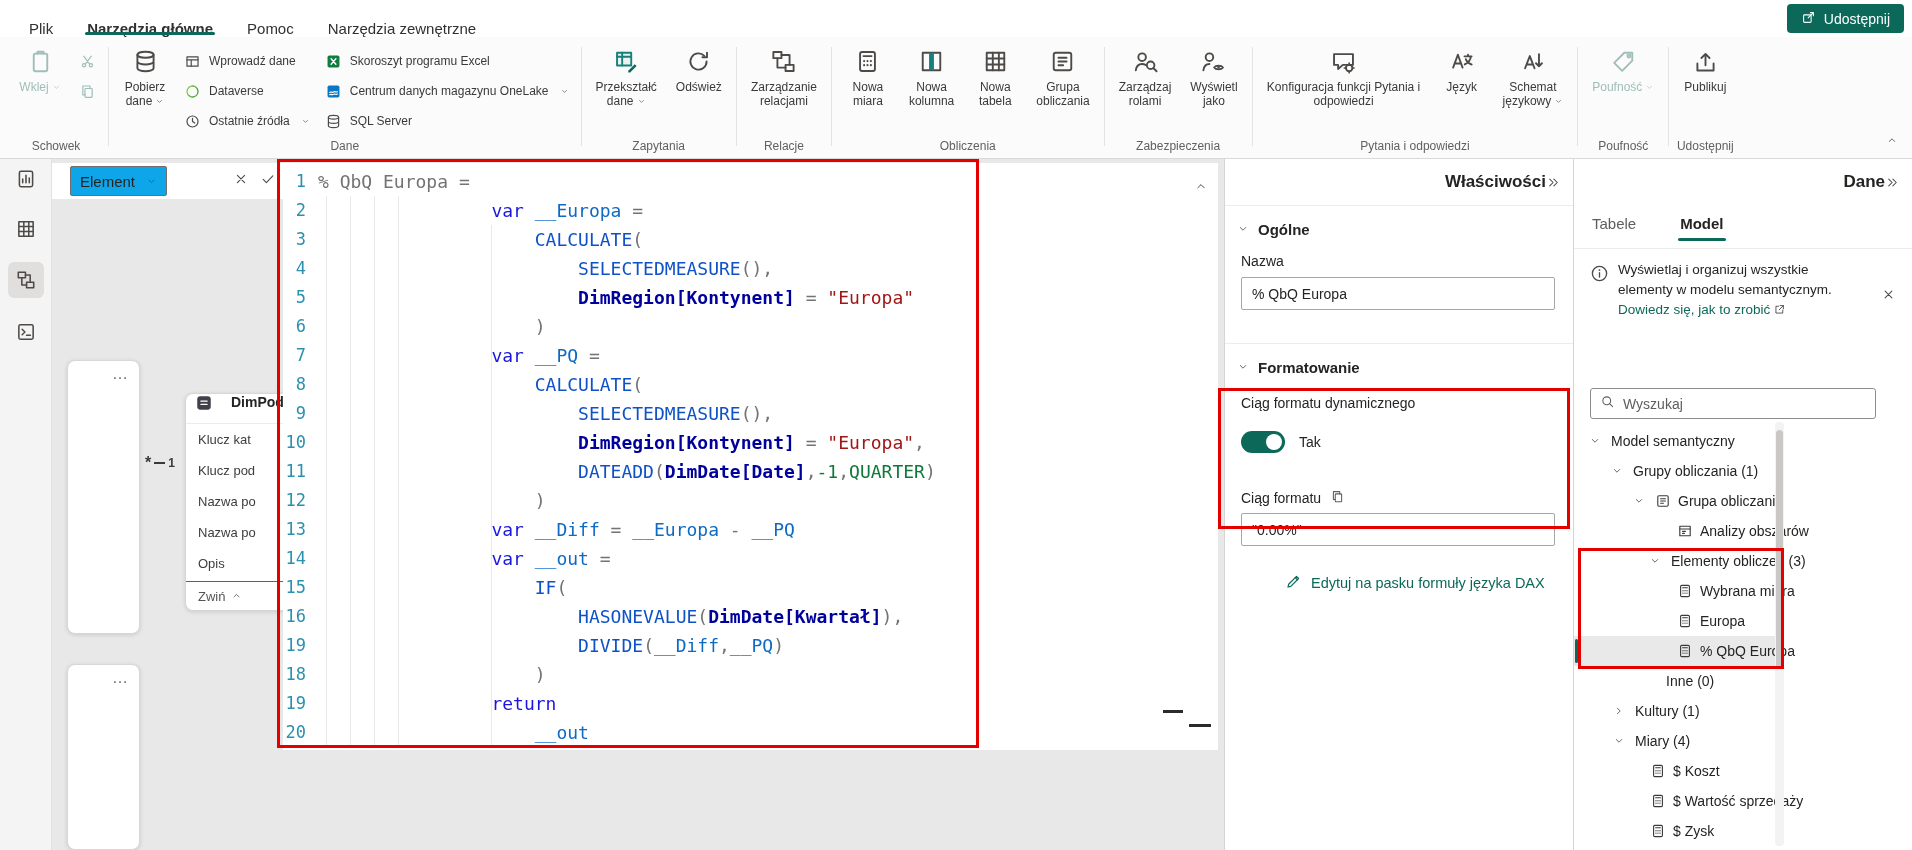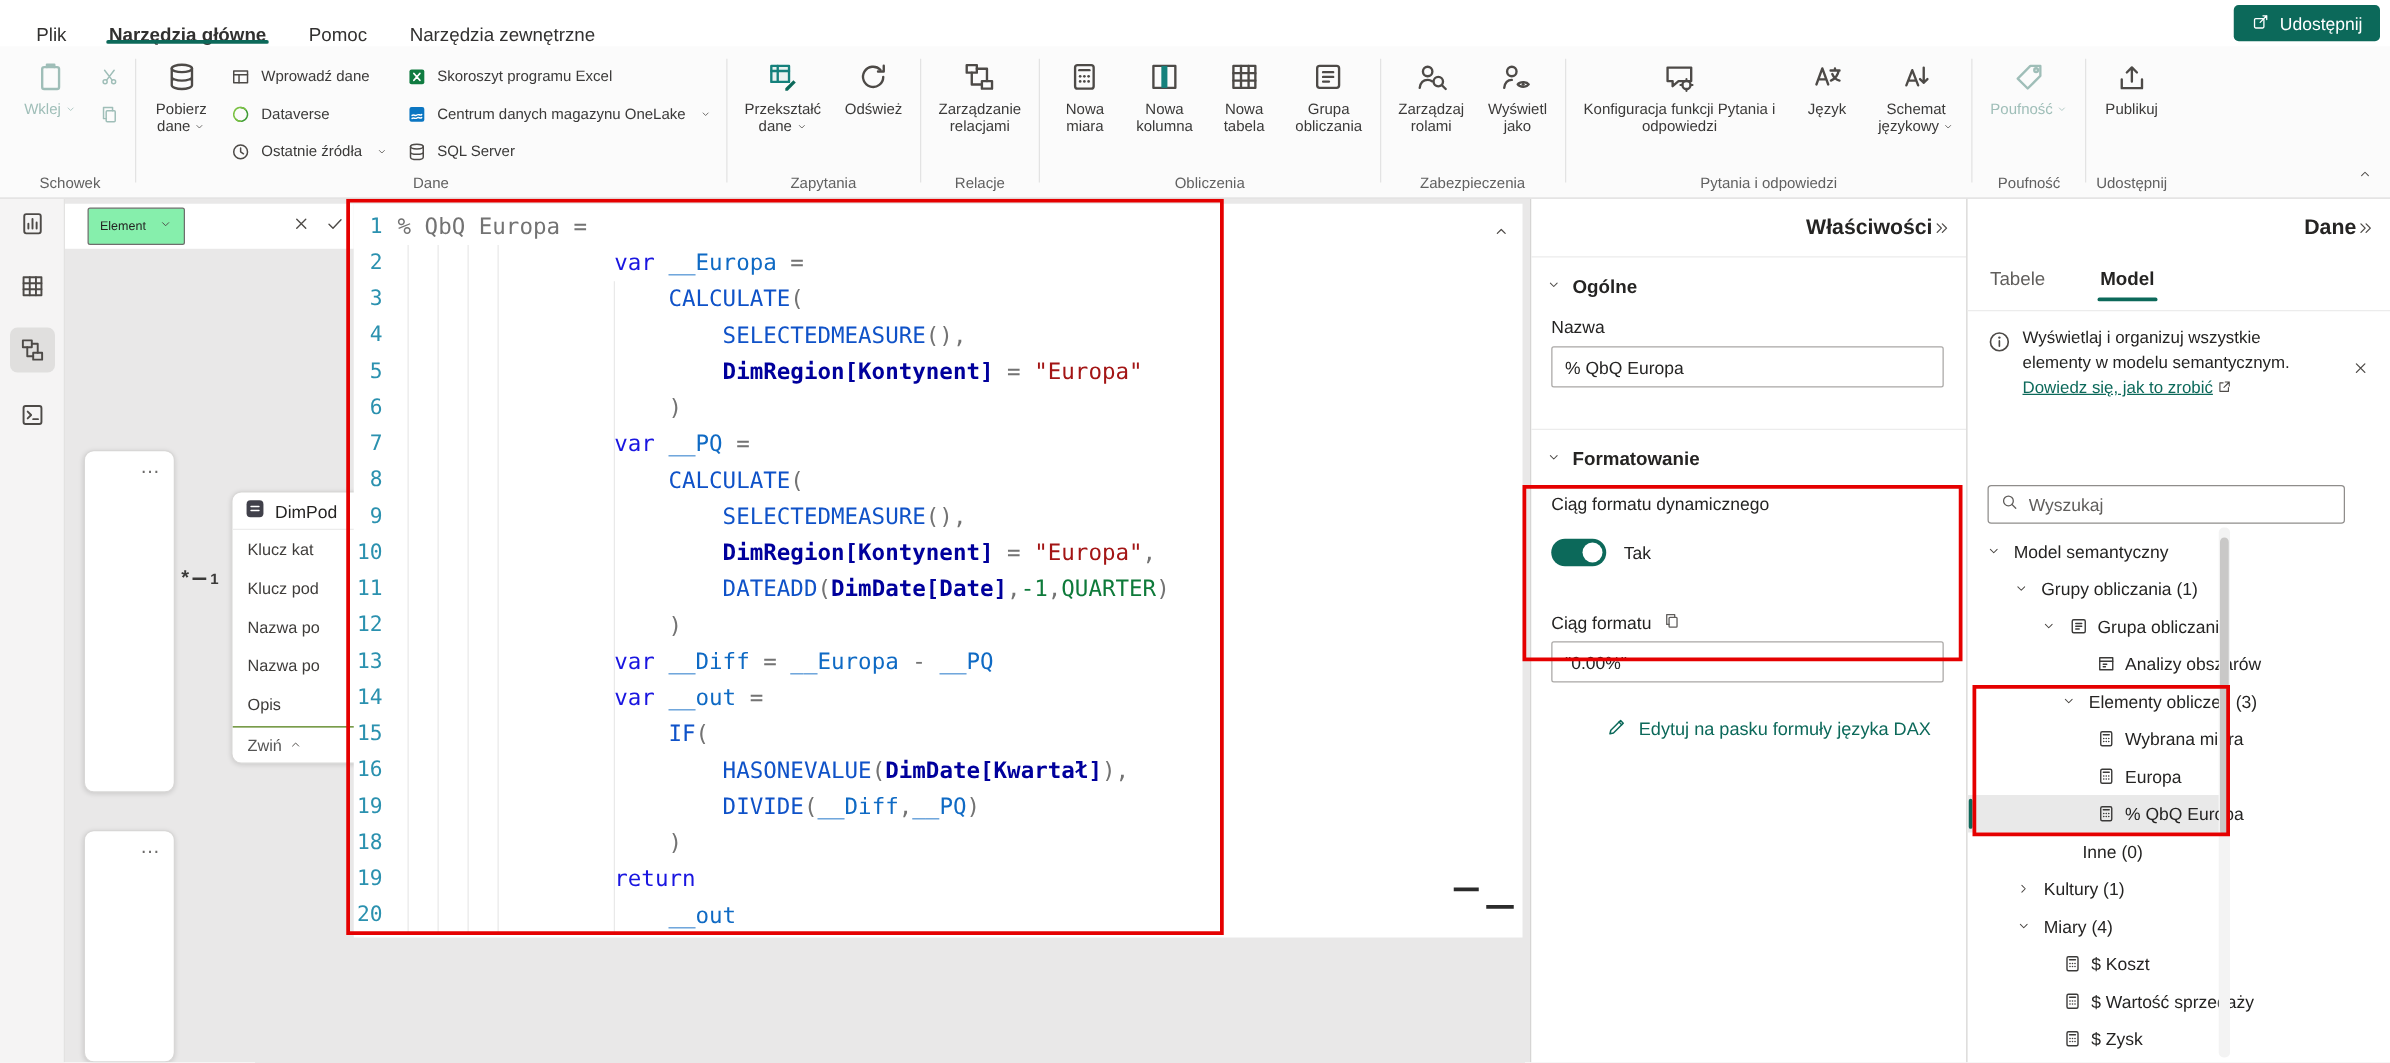--- a/index.html
+++ b/index.html
@@ -44,31 +44,31 @@
   .main{position:absolute;top:159px;left:0;width:1912px;height:691px;background:#e9e8e8;overflow:hidden}
   .leftnav{position:absolute;left:0;top:0;width:52px;height:100%;background:#f5f4f4;border-right:1px solid #e3e2e1;z-index:3}
   .navitem{position:absolute;left:8px;width:36px;height:36px;border-radius:6px;display:flex;align-items:center;justify-content:center;color:#4b4a49}
   .navitem.active{background:#e0dfde;color:#252423}
 
   .card{position:absolute;background:#fff;border:1px solid #d8d7d6;border-radius:8px;box-shadow:0 1px 4px rgba(0,0,0,.13);z-index:1}
   .card-dots{position:absolute;top:4px;right:10px;color:#6b6a69;font-size:16px;letter-spacing:1px}
   .card1{left:67px;top:201px;width:73px;height:274px}
   .card2{left:67px;top:505px;width:73px;height:186px}
   .dimpod{left:185px;top:234px;width:152px;height:218px;overflow:hidden}
-  .dp-head{height:30px;display:flex;align-items:center;gap:7px;padding:0 9px;border-bottom:1px solid #ececec;font-weight:400;font-size:14px;white-space:nowrap}
+  .dp-head{height:30px;display:flex;gap:18px;padding:0 9px;border-bottom:1px solid #ececec;font-weight:700;font-size:14px;white-space:nowrap}
   .dp-field{height:31px;display:flex;align-items:center;padding:0 12px;font-size:13px;color:#3f3d3b;white-space:nowrap}
   .dp-collapse{position:absolute;bottom:0;left:0;right:0;height:29px;display:flex;align-items:center;gap:6px;padding:0 12px;border-top:1px solid #4d7c0f;font-size:13px;color:#555}
   .relglyph{position:absolute;left:145px;top:297px;display:flex;align-items:center;gap:3px;color:#3b3a39;z-index:1}
   .rel-many{font-size:16px;font-weight:700;line-height:10px}
   .rel-line{width:11px;height:2px;background:#3b3a39}
   .rel-one{font-size:12px;font-weight:700}
 
   .formula-strip{position:absolute;left:52px;top:4px;width:231px;height:36px;background:#fff;z-index:2}
-  .elem-dd{position:absolute;left:18px;top:3px;width:78px;height:30px;border:1px solid #6f6e6d;border-radius:2px;
-    display:flex;align-items:center;justify-content:space-between;padding:0 9px;font-size:10px;background:#86efac}
+  .elem-dd{position:absolute;left:18px;top:3px;width:97px;height:30px;border:1px solid #6f6e6d;border-radius:2px;
+    display:flex;align-items:center;justify-content:space-between;padding:0 9px;font-size:15px;background:#0ea5e9}
   .fx-btn{position:absolute;top:3px;width:26px;height:30px;display:flex;align-items:center;justify-content:center}
 
   .editor{position:absolute;left:283px;top:4px;width:935px;height:587px;background:#fff;z-index:2;
     font-family:"DejaVu Sans Mono","Liberation Mono",monospace;font-size:18px;line-height:29px}
   .elines{position:absolute;left:0;right:0;top:4px}
   .eline{display:flex;height:29px;white-space:pre}
   .ln{width:23px;flex:none;text-align:right;color:#2b91af;font-size:17px}
   .ecode{padding-left:12px}
   .tk-plain{color:#737373}.tk-kw{color:#1a16e0}.tk-fn{color:#0f52c8}.tk-ident{color:#0f6ac4}
   .tk-col{color:#00009c;font-weight:700}.tk-str{color:#a31515}.tk-num{color:#0e7a3a}
@@ -94,21 +94,21 @@
   .fmt-row .ic{color:#605e5c}
   .edit-link{position:absolute;left:60px;display:flex;align-items:center;gap:9px;color:var(--accent);font-size:14.5px}
   .edit-link .ic{color:var(--accent)}
 
   #dp-tabs{position:absolute;top:56px;left:18px;display:flex;gap:44px}
   .dtab{font-size:15px;color:#605e5c;padding-bottom:9px;position:relative}
   .dtab.active{color:#252423;font-weight:700}
   .dtab.active::after{content:'';position:absolute;left:-2px;right:-2px;bottom:0;height:3px;border-radius:2px;background:var(--accent)}
   .info-ic{position:absolute;left:16px;top:105px;color:#8a8886}
   .info-text{position:absolute;left:44px;top:101px;width:222px;font-size:13.5px;line-height:20px;color:#252423}
-  .info-link{color:var(--accent);text-decoration:underline;cursor:pointer}
+  .info-link{color:var(--accent);cursor:pointer}
   .info-close{position:absolute;right:16px;top:128px;color:#555}
   .searchbox{position:absolute;left:16px;top:229px;width:286px;height:31px;border:1px solid #8f8d8b;border-radius:3px;
     display:flex;align-items:center;gap:8px;padding:0 9px;background:#fff}
   .searchbox .ic{color:#605e5c}
   .searchbox input{border:none;outline:none;flex:1;font-size:14px;font-family:inherit;color:#252423}
   .searchbox input::placeholder{color:#605e5c}
   #tree{position:absolute;left:0;right:0;top:267px}
   .trow{position:relative;height:30px;display:flex;align-items:center;font-size:14px;color:#252423;width:201px;white-space:nowrap}
   .trow .tchev{width:22px;display:flex;justify-content:flex-start;color:#3b3a39;flex:none}
   .trow .ticn{margin-right:7px;color:#3b3a39}

